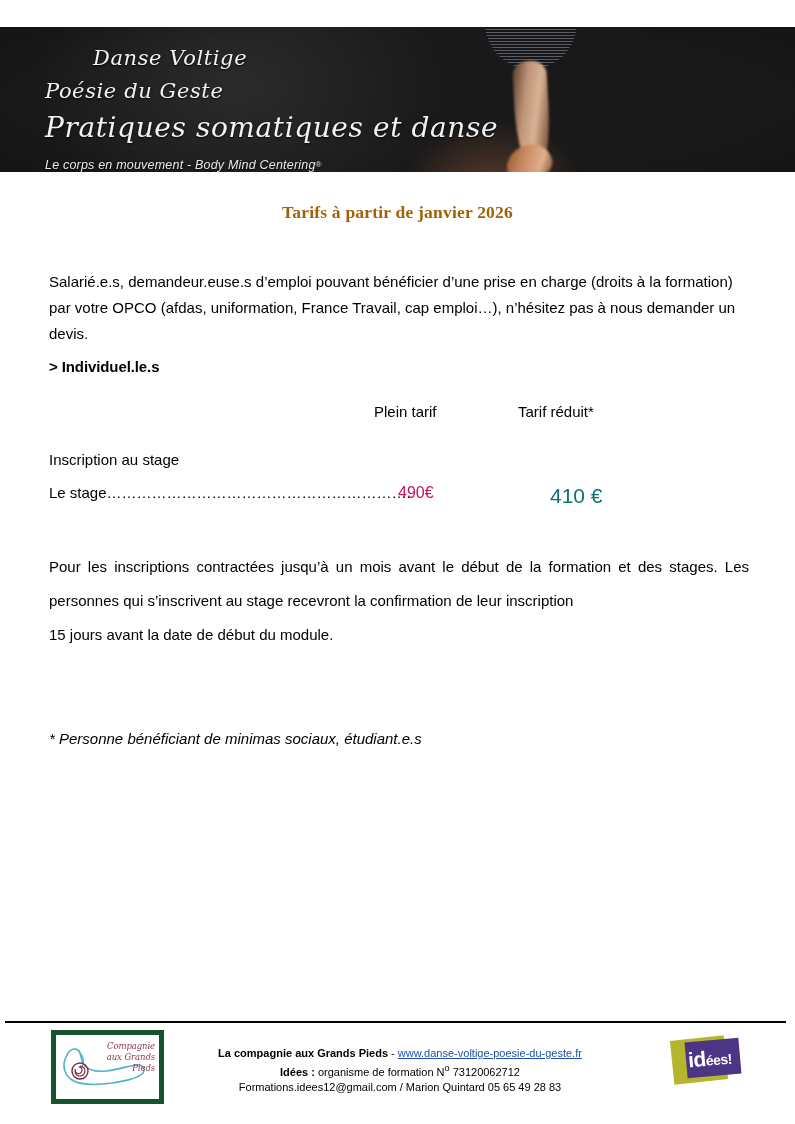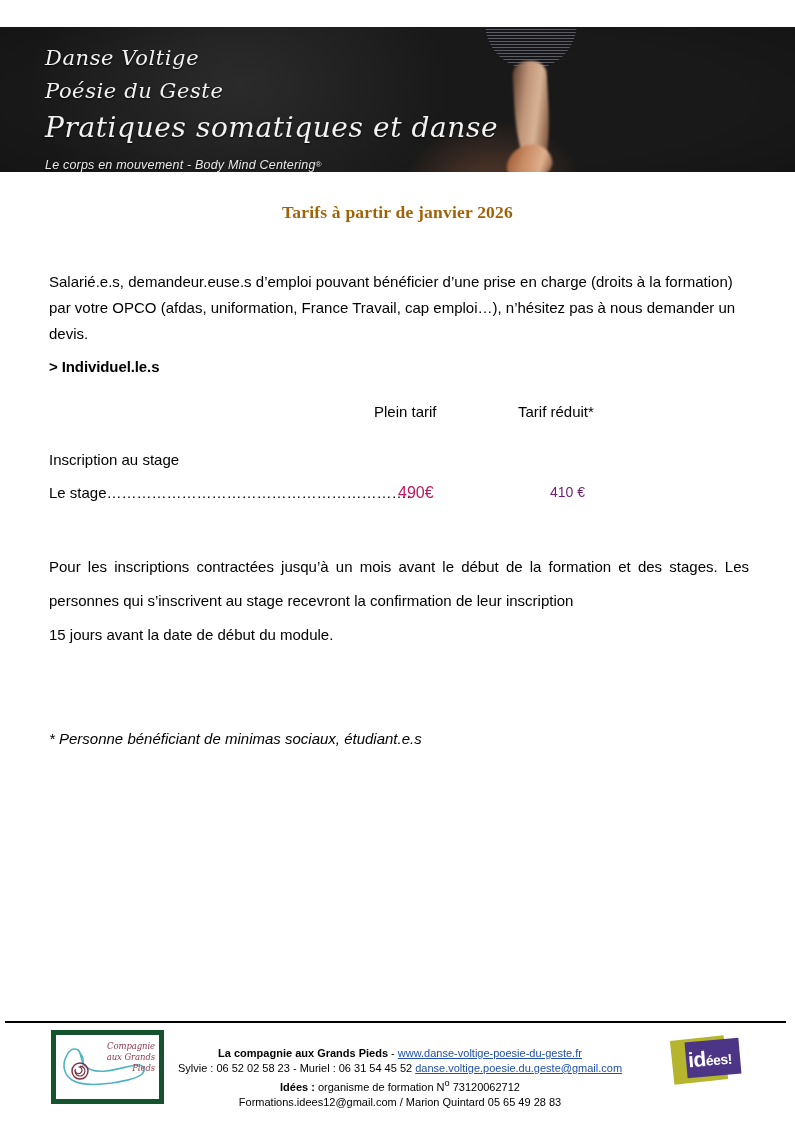--- a/index.html
+++ b/index.html
@@ -93,21 +93,21 @@
   .script-line {
     font-family: "DejaVu Serif", serif;
     font-style: italic;
     font-weight: 400;
     color: #f2f2f2;
     letter-spacing: 0.6px;
     line-height: 1;
     text-shadow: 0 1px 2px rgba(0,0,0,0.85);
     white-space: nowrap;
   }
-  .script-1 { font-size: 21px; margin-bottom: 12px; }
+  .script-1 { font-size: 21px; margin-bottom: 12px; margin-left: 48px; }
   .script-2 { font-size: 21px; margin-bottom: 12px; }
   .script-3 { font-size: 28px; margin-bottom: 16px; }
   .banner-sub {
     font-family: "Liberation Sans", sans-serif;
     font-style: italic;
     font-size: 12.5px;
     color: #e9e9e9;
     letter-spacing: 0.2px;
     white-space: nowrap;
     text-shadow: 0 1px 2px rgba(0,0,0,0.85);
@@ -193,22 +193,22 @@
     left: 398px;
     top: 312px;
     font-size: 16px;
     color: #be185d;
     white-space: nowrap;
   }
   .price-2 {
     position: absolute;
     left: 550px;
     top: 312px;
-    font-size: 14px;
-    color: #701a75;
+    font-size: 21px;
+    color: #0f766e;
     white-space: nowrap;
   }
 
   .justified-para {
     position: absolute;
     left: 49px;
     top: 378px;
     width: 700px;
     font-size: 15px;
     line-height: 34px;
@@ -398,23 +398,20 @@
       <div>aux Grands</div>
       <div>Pieds</div>
     </div>
   </div>
 
   <div class="footer-contact">
     <div>
       <b>La compagnie aux Grands Pieds</b><span> - </span><a class="flink" href="#">www.danse-voltige-poesie-du-geste.fr</a>
     </div>
     <div>
-      <span>Sylvie : 06 52 02 58 23 - Muriel : 06 31 54 45 52 </span><a class="flink" href="#">danse.voltige.poesie.du.geste@gmail.com</a>
-    </div>
-    <div>
       <b>Idées :</b><span> organisme de formation N</span><sup>o</sup><span> 73120062712</span>
     </div>
     <div>Formations.idees12@gmail.com / Marion Quintard 05 65 49 28 83</div>
   </div>
 
   <div class="logo-idees">
     <div class="idees-olive"></div>
     <div class="idees-purple"></div>
     <div class="idees-label"><span>id</span><span class="small">ées!</span></div>
   </div>

